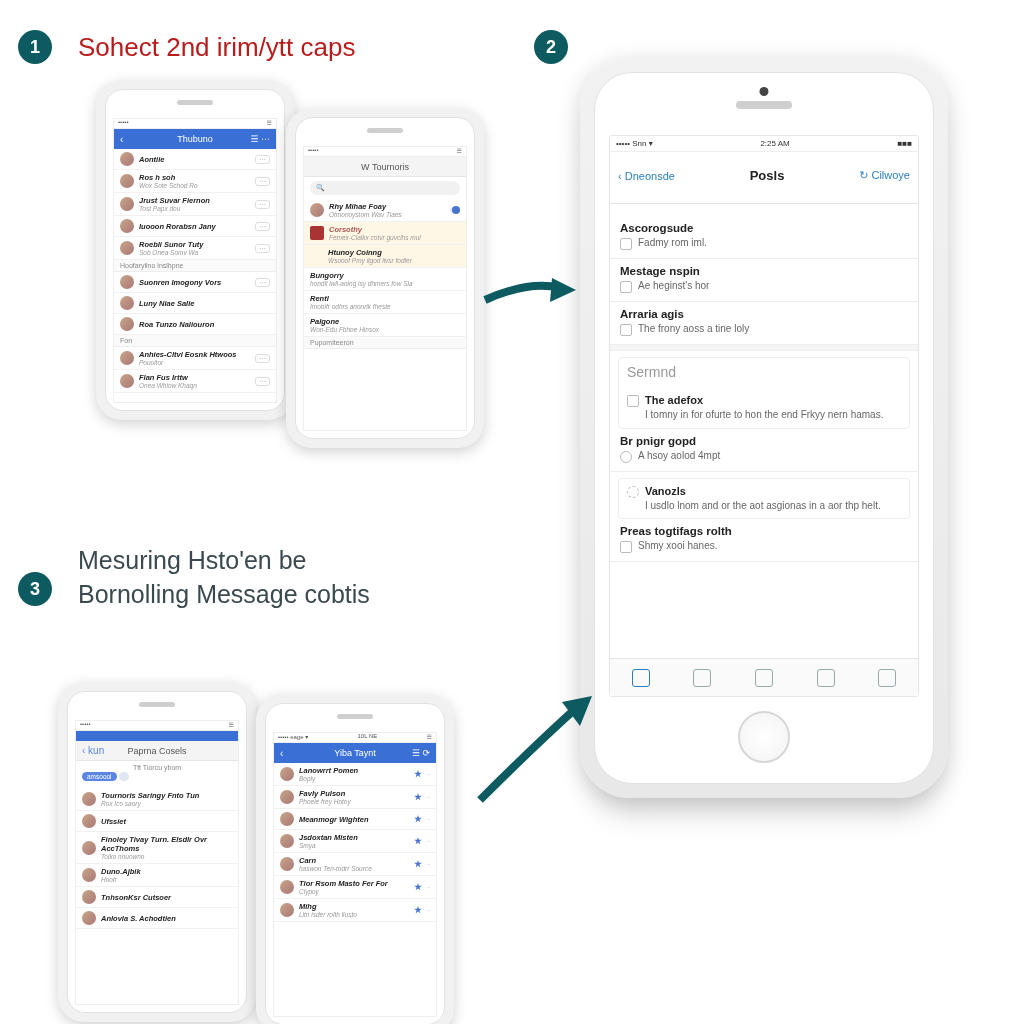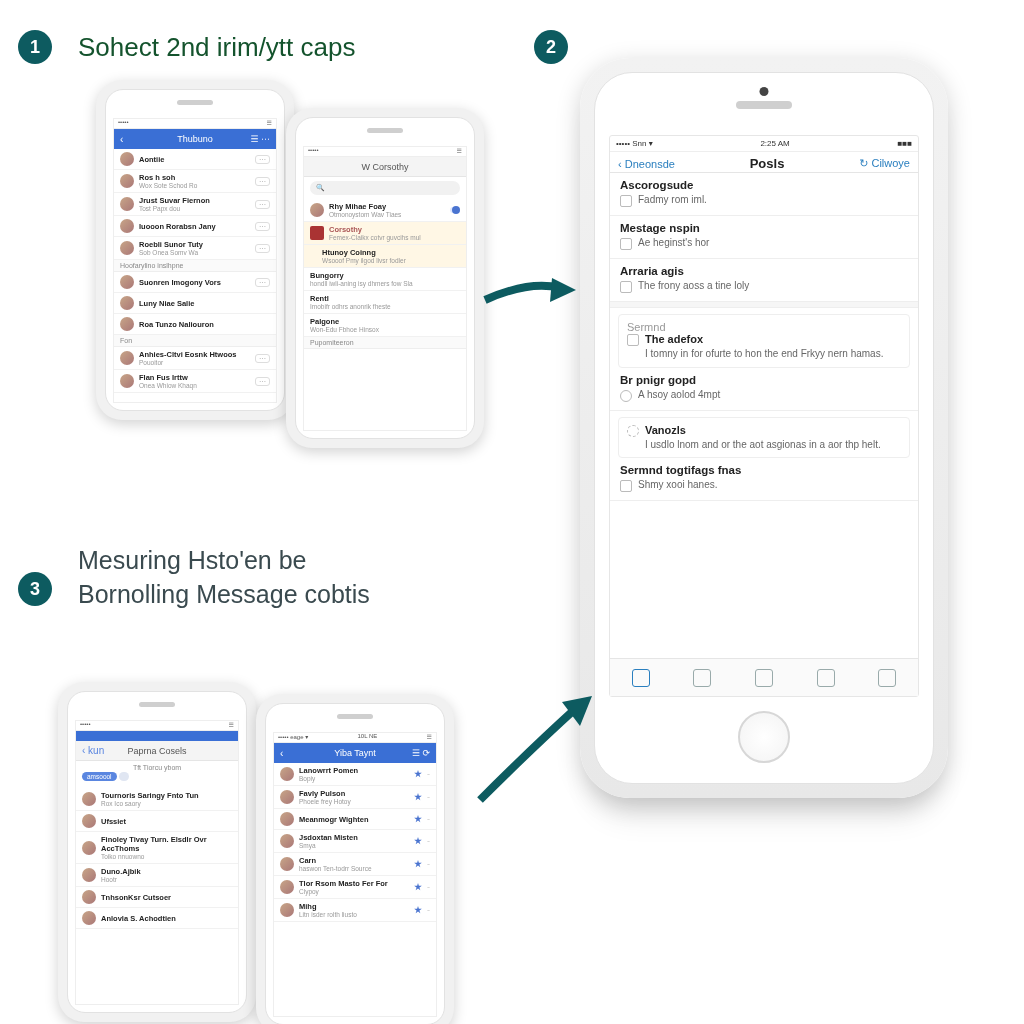--- a/index.html
+++ b/index.html
@@ -7,21 +7,21 @@
     font-family: -apple-system, "Helvetica Neue", Arial, sans-serif;
     width: 1024px; height: 1024px; background: #fff; color: #3a4a4f;
     position: relative; overflow: hidden;
   }
   .step-badge {
     width: 34px; height: 34px; border-radius: 50%;
     background: #0d5b60; color: #fff;
     display: flex; align-items: center; justify-content: center;
     font-size: 18px; font-weight: 600;
   }
-  .step-label { font-size: 26px; color: #14532d; }
+  .step-label { font-size: 26px; color: #b91c1c; }
 
   
   .step1-row { position: absolute; left: 18px; top: 30px; display: flex; align-items: center; gap: 26px; }
   .step1-phones { position: absolute; left: 96px; top: 80px; }
 
   
   .step2-row { position: absolute; left: 534px; top: 30px; }
 
   
   .phone-large {
@@ -38,24 +38,24 @@
     position: relative; overflow: hidden;
     border: 1px solid #e2e2e2;
   }
   .phone-speaker-lg { position:absolute; left:50%; top:28px; transform:translateX(-50%); width:56px; height:8px; border-radius:4px; background:#cfcfcf; }
   .phone-cam-lg { position:absolute; left:50%; top:14px; transform:translateX(-50%); width:9px; height:9px; border-radius:50%; background:#444; }
   .home-btn { position:absolute; left:50%; bottom:20px; transform:translateX(-50%); width:52px; height:52px; border-radius:50%; border:2px solid #d7d7d7; background:radial-gradient(#fff,#f3f3f3); }
 
   .screen-lg {
     position:absolute; left:14px; right:14px; top:62px; bottom:86px;
     background:#fff; border:1px solid #e6e6e6; border-radius:3px;
-    display:flex; flex-direction:column; font-size:11px; color:#444;
+    display:flex; flex-direction:column; font-size:11px; color:#444;gap:12px;
   }
   .statusbar-lg { height:16px; display:flex; justify-content:space-between; align-items:center; padding:0 6px; font-size:8px; color:#333; border-bottom:1px solid #eee;}
-  .navbar-lg { display:flex; justify-content:space-between; align-items:center; padding:4px 8px 1px; border-bottom:1px solid #e5e5e5; }
+  .navbar-lg { display:flex; justify-content:space-between; align-items:center; padding:4px 8px 20px; border-bottom:1px solid #e5e5e5; }
   .nav-title-lg { font-weight:600; color:#222; font-size:13px; }
   .nav-action-lg { color:#2a7fbf; font-size:11px; }
   .content-lg { flex:1; overflow:hidden; }
   .section { padding:6px 10px 8px; border-bottom:1px solid #eee; }
   .section-title { font-size:11.5px; font-weight:600; color:#222; margin-bottom:3px; }
   .section-row { display:flex; gap:6px; align-items:flex-start; }
   .section-ico { width:12px; height:12px; flex:0 0 12px; border:1px solid #bbb; border-radius:2px; margin-top:1px; }
   .section-ico.circle { border-radius:50%; }
   .section-text { font-size:10px; color:#666; line-height:1.25; }
   .card { margin:6px 8px 0; border:1px solid #eee; border-radius:4px; padding:6px 8px; }
@@ -80,21 +80,21 @@
   }
   .mini-inner { width:100%; height:100%; background:#fff; border-radius:18px; position:relative; overflow:hidden; border:1px solid #e2e2e2;}
   .mini-speaker { position:absolute; left:50%; top:10px; transform:translateX(-50%); width:36px; height:5px; border-radius:3px; background:#cfcfcf; }
   .mini-screen { position:absolute; left:7px; right:7px; top:28px; bottom:7px; background:#fff; border:1px solid #eee; display:flex; flex-direction:column; font-size:8px; }
   .mini-status { height:10px; background:#fff; border-bottom:1px solid #eee; display:flex; justify-content:space-between; padding:0 4px; font-size:6px; color:#555;}
   .mini-nav { background:#3a6fd5; color:#fff; height:20px; display:flex; align-items:center; justify-content:center; font-size:9px; position:relative;}
   .mini-nav.light { background:#f4f4f4; color:#555; border-bottom:1px solid #e5e5e5;}
   .mini-nav .back { position:absolute; left:6px; font-size:10px;}
   .mini-nav .right { position:absolute; right:6px; font-size:9px; display:flex; gap:4px;}
   .mini-list { flex:1; overflow:hidden; }
-  .mrow { display:flex; align-items:center; gap:5px; padding:3px 6px; border-bottom:1px solid #f1f1f1; }
+  .mrow { display:flex; align-items:center; gap:5px; padding:3px 6px; border-bottom:1px solid #f1f1f1;font-style:italic; }
   .mava { width:14px; height:14px; flex:0 0 14px; border-radius:50%; background:linear-gradient(135deg,#c8a688,#a77); }
   .mtxt { flex:1; }
   .mtxt .t1 { font-size:7.5px; color:#222; font-weight:600;}
   .mtxt .t2 { font-size:6.5px; color:#999;}
   .minfo { font-size:7px; color:#aaa; border:1px solid #ddd; border-radius:3px; padding:0 3px;}
   .mhead { font-size:7px; color:#888; padding:2px 6px; background:#fafafa; border-bottom:1px solid #eee;}
   .highlight { background:#fff7e5; }
   .highlight.warn .mava { background:#a33; border-radius:2px;}
   .search-mini { margin:4px 6px; height:14px; background:#f1f1f1; border-radius:7px; display:flex; align-items:center; padding:0 6px; font-size:7px; color:#aaa;}
   .toggle-dot { width:10px; height:6px; border-radius:3px; background:#dfe7ff; position:relative; }
@@ -237,21 +237,21 @@
 
     <div class="mini-phone" style="left:190px;top:28px;">
       <div class="mini-inner">
         <div class="mini-speaker"></div>
         <div class="mini-screen">
           <div class="mini-status">
             <span>•••••</span>
               <span>☰</span>
           </div>
           <div class="mini-nav light">
-            <span>W Corsothy</span>
+            <span>W Tournoris</span>
           </div>
           <div class="search-mini">
               <span>🔍</span>
             </div>
           <div class="mini-list">
             <div class="mrow">
               <div class="mava"></div>
               <div class="mtxt">
                   <div class="t1">Rhy Mihae Foay</div>
                   <div class="t2">Otmonoystom Wav Tiaes</div>
@@ -259,21 +259,21 @@
               <div class="toggle-dot"></div>
             </div>
             <div class="mrow highlight warn">
               <div class="mava"></div>
               <div class="mtxt">
                   <div class="t1" style="color:#a55">Corsothy</div>
                   <div class="t2">Femex-Claikx cotvr guvcihs mul</div>
                 </div>
             </div>
             <div class="mrow highlight">
-              <div class="mtxt" style="margin-left:12px">
+              <div class="mtxt" style="margin-left:18px">
                   <div class="t1">Htunoy Coinng</div>
                   <div class="t2">Wsooof Pmy ilgod livsr fodler</div>
                 </div>
             </div>
             <div id="m1b-rows">
                 <div class="mrow">
 
     <div class="mtxt">
                     <div class="t1">Bungorry</div>
                     <div class="t2">hondll iwli-aning isy dhmers fow Sla</div>
@@ -343,21 +343,21 @@
             <div class="section">
     <div class="section-title">Arraria agis</div>
     <div class="section-row">
                 <div class="section-ico "></div>
     <div class="section-text">The frony aoss a tine loly</div>
               </div>
             </div>
           </div>
         <div style="height:6px;background:#f6f6f6;border-bottom:1px solid #eee;"></div>
         <div class="card">
-          <div style="font-size:11px;color:#999;margin-bottom:0;">Sermnd</div>
+          <div style="font-size:14px;color:#999;margin-bottom:14px;">Sermnd</div>
           <div class="section-row">
             <div class="section-ico"></div>
             <div>
               <div class="section-title" style="font-size:11px">The adefox</div>
               <div class="section-text">I tomny in for ofurte to hon the end Frkyy nern hamas.</div>
             </div>
           </div>
         </div>
         <div id="lg-secs2">
             <div class="section">
@@ -372,21 +372,21 @@
           <div class="section-row">
             <div class="section-ico circle" style="border-style:dashed"></div>
             <div>
               <div class="section-title" style="font-size:11px">Vanozls</div>
               <div class="section-text">I usdlo lnom and or the aot asgionas in a aor thp helt.</div>
             </div>
           </div>
         </div>
         <div id="lg-secs3">
             <div class="section">
-    <div class="section-title">Sermnd togtifags fnas</div>
+    <div class="section-title">Preas togtifags rolth</div>
     <div class="section-row">
                 <div class="section-ico "></div>
     <div class="section-text">Shmy xooi hanes.</div>
               </div>
             </div>
           </div>
       </div>
       <div class="tabbar-lg">
         <div class="tab-ico home"></div>
         <div class="tab-ico"></div>

